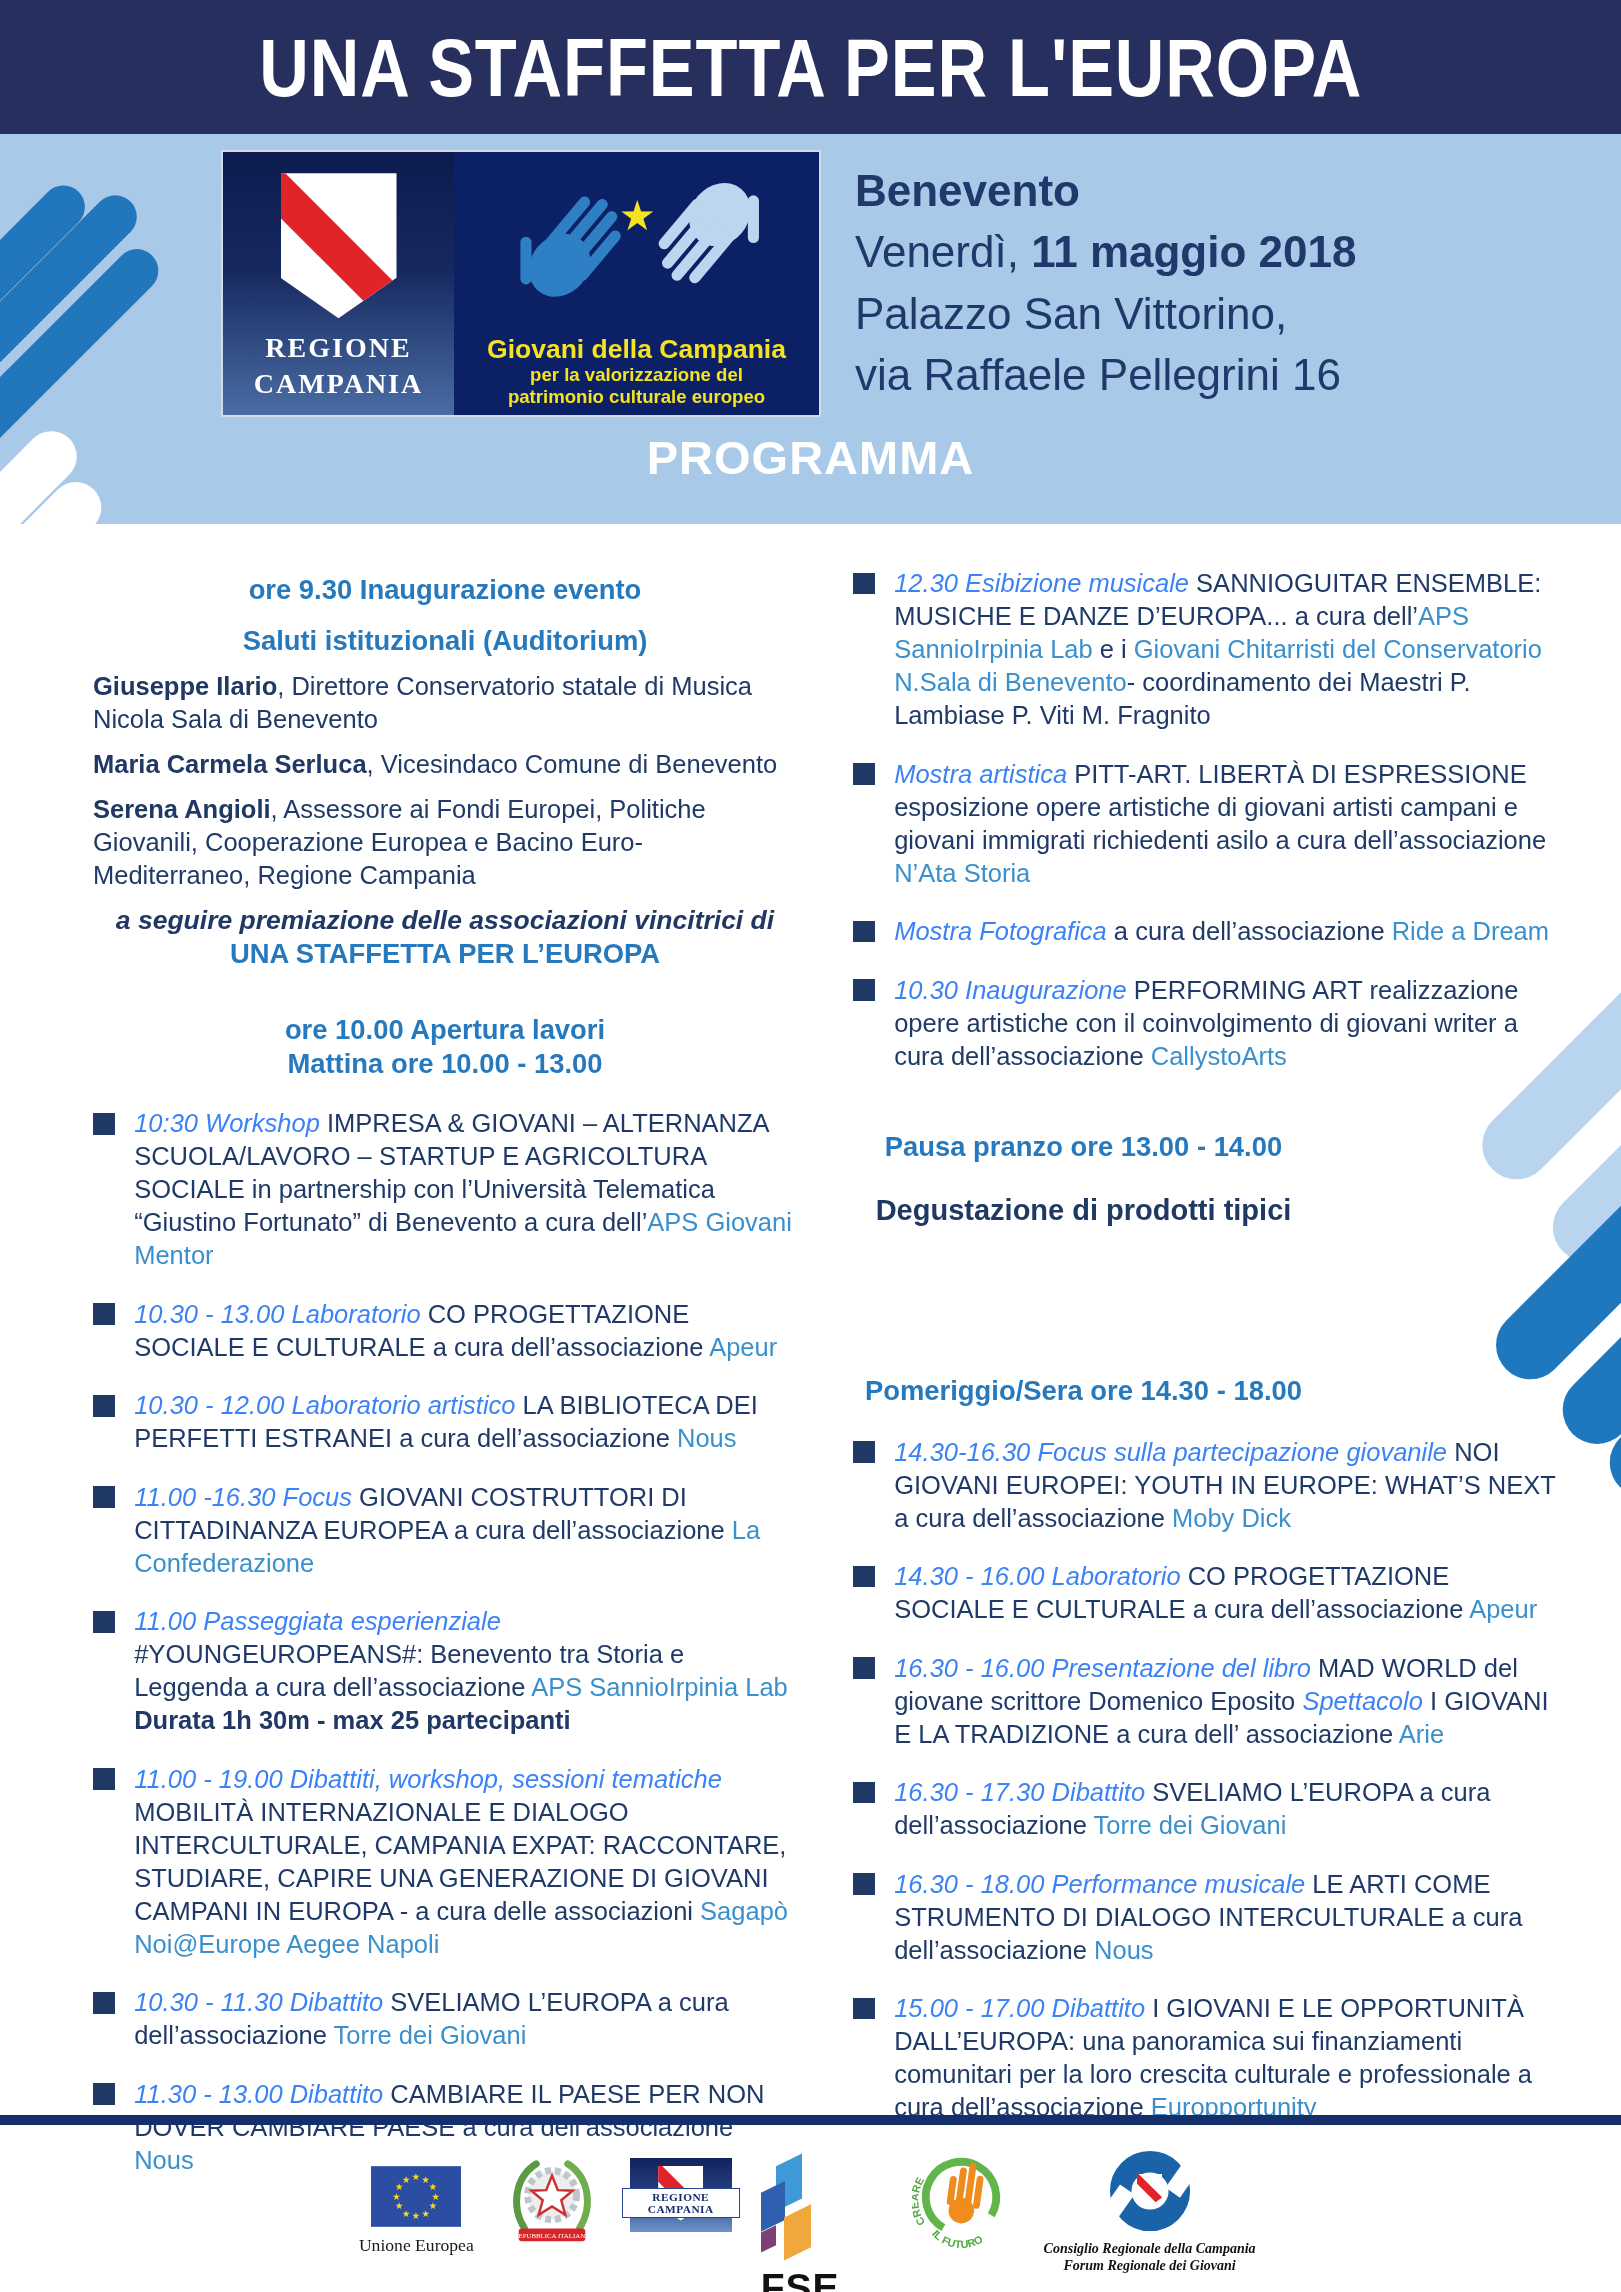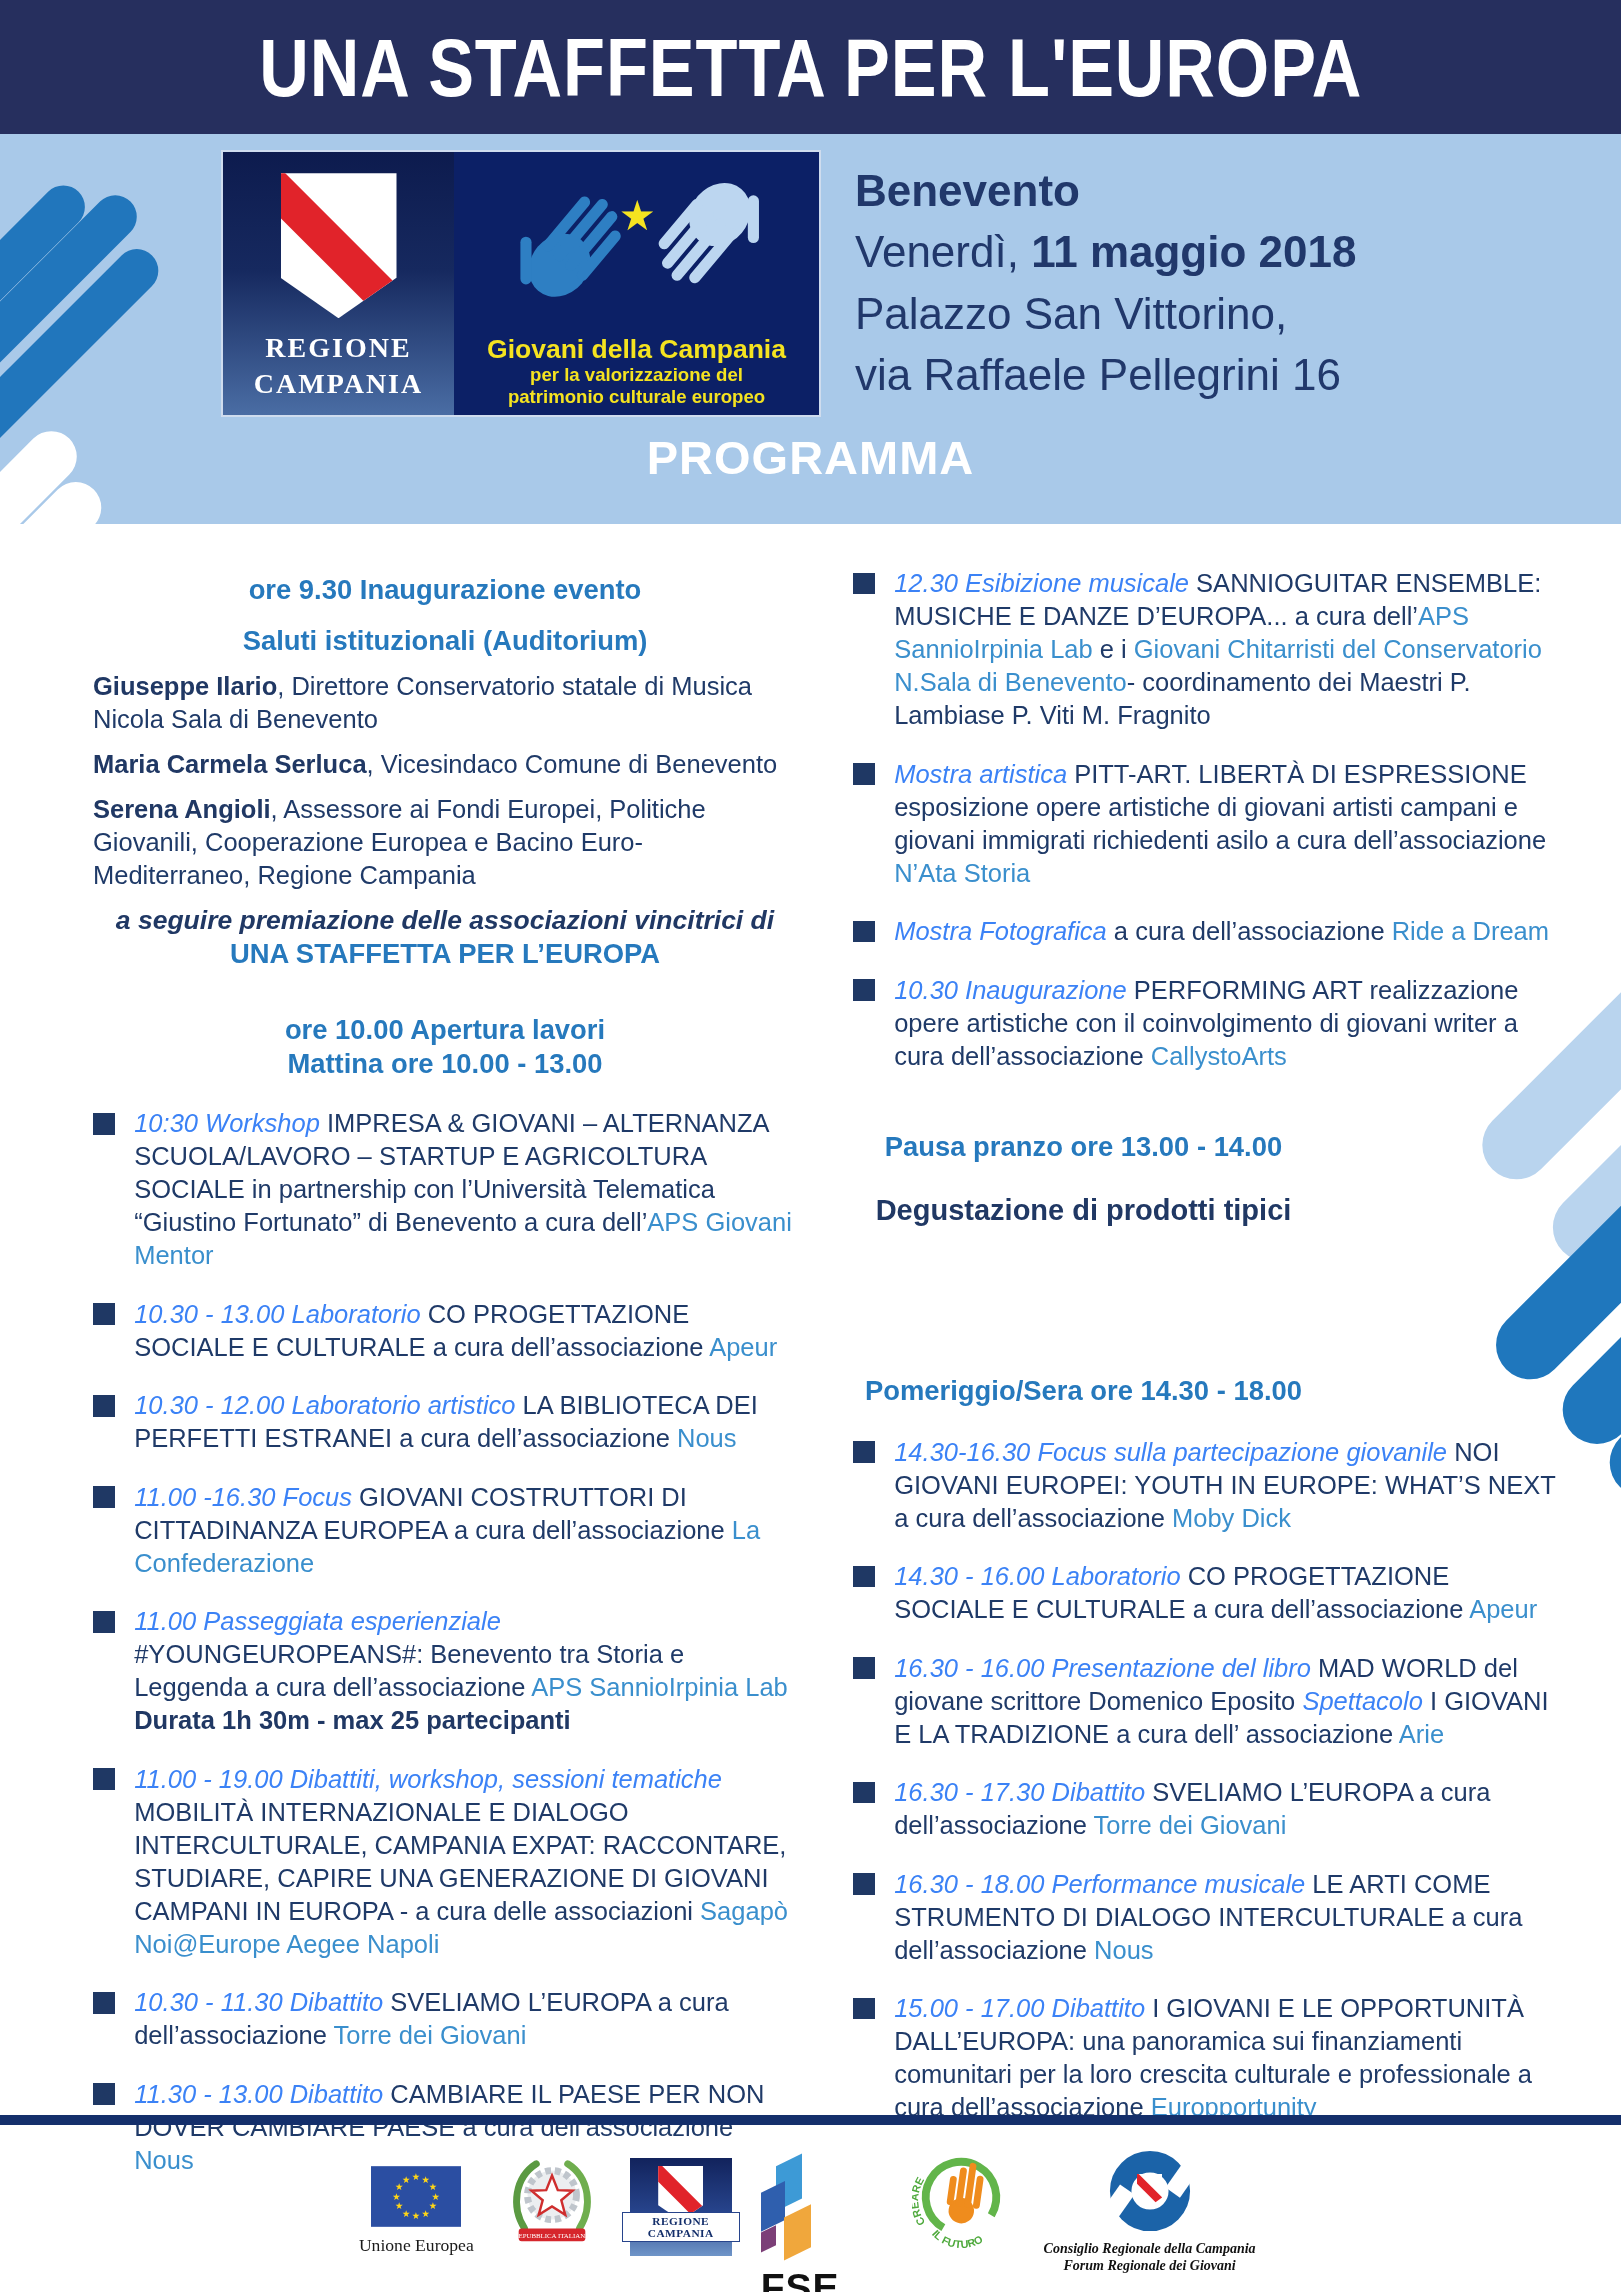--- a/index.html
+++ b/index.html
@@ -61,21 +61,21 @@
   .pomeriggio{margin-top:147px;margin-bottom:29px;}
 
   
   .sep{position:absolute;top:2115px;left:0;width:100%;height:9.8px;background:#142f6b;}
   .footer-logos{position:absolute;top:2150px;left:0;width:100%;display:flex;justify-content:center;
                 align-items:flex-start;gap:29px;}
   .flogo{display:flex;flex-direction:column;align-items:center;}
   .fcaption{font-family:"Liberation Serif", serif;font-size:17.6px;color:#1a1a1a;margin-top:5.9px;}
   .logo-eu{padding-top:13.7px;}
   .logo-regione-f{padding-top:7.8px;}
-  .regione-f-box{width:102px;height:98px;background:linear-gradient(180deg,#12235c 0%,#27448c 55%,#6f95c8 100%);
+  .regione-f-box{width:102px;height:74px;background:linear-gradient(180deg,#12235c 0%,#27448c 55%,#6f95c8 100%);
                  position:relative;display:flex;justify-content:center;padding-top:7.8px;box-sizing:border-box;}
   .regione-f-cap{position:absolute;bottom:13.7px;left:-7.8px;right:-7.8px;background:#fff;border:1px solid #27448c;
                  font-family:"Liberation Serif", serif;font-weight:bold;font-size:11.3px;color:#142f6b;
                  text-align:center;letter-spacing:0.5px;padding:2px 0;}
   .logo-fse{flex-direction:column;align-items:flex-start;gap:9.8px;padding-top:9.8px;}
   .fse-mark{position:relative;width:53px;height:98px;}
   .fse-mark div{position:absolute;}
   .fse-s1{left:15.7px;top:0;width:25.5px;height:45px;background:#3d9ad6;transform:skewY(-26deg);}
   .fse-s2{left:0;top:27.4px;width:23.5px;height:39px;background:#2f5fae;transform:skewY(-26deg);}
   .fse-s3{left:0;top:69px;width:14.7px;height:19.6px;background:#7c3f78;transform:skewY(-26deg);}

